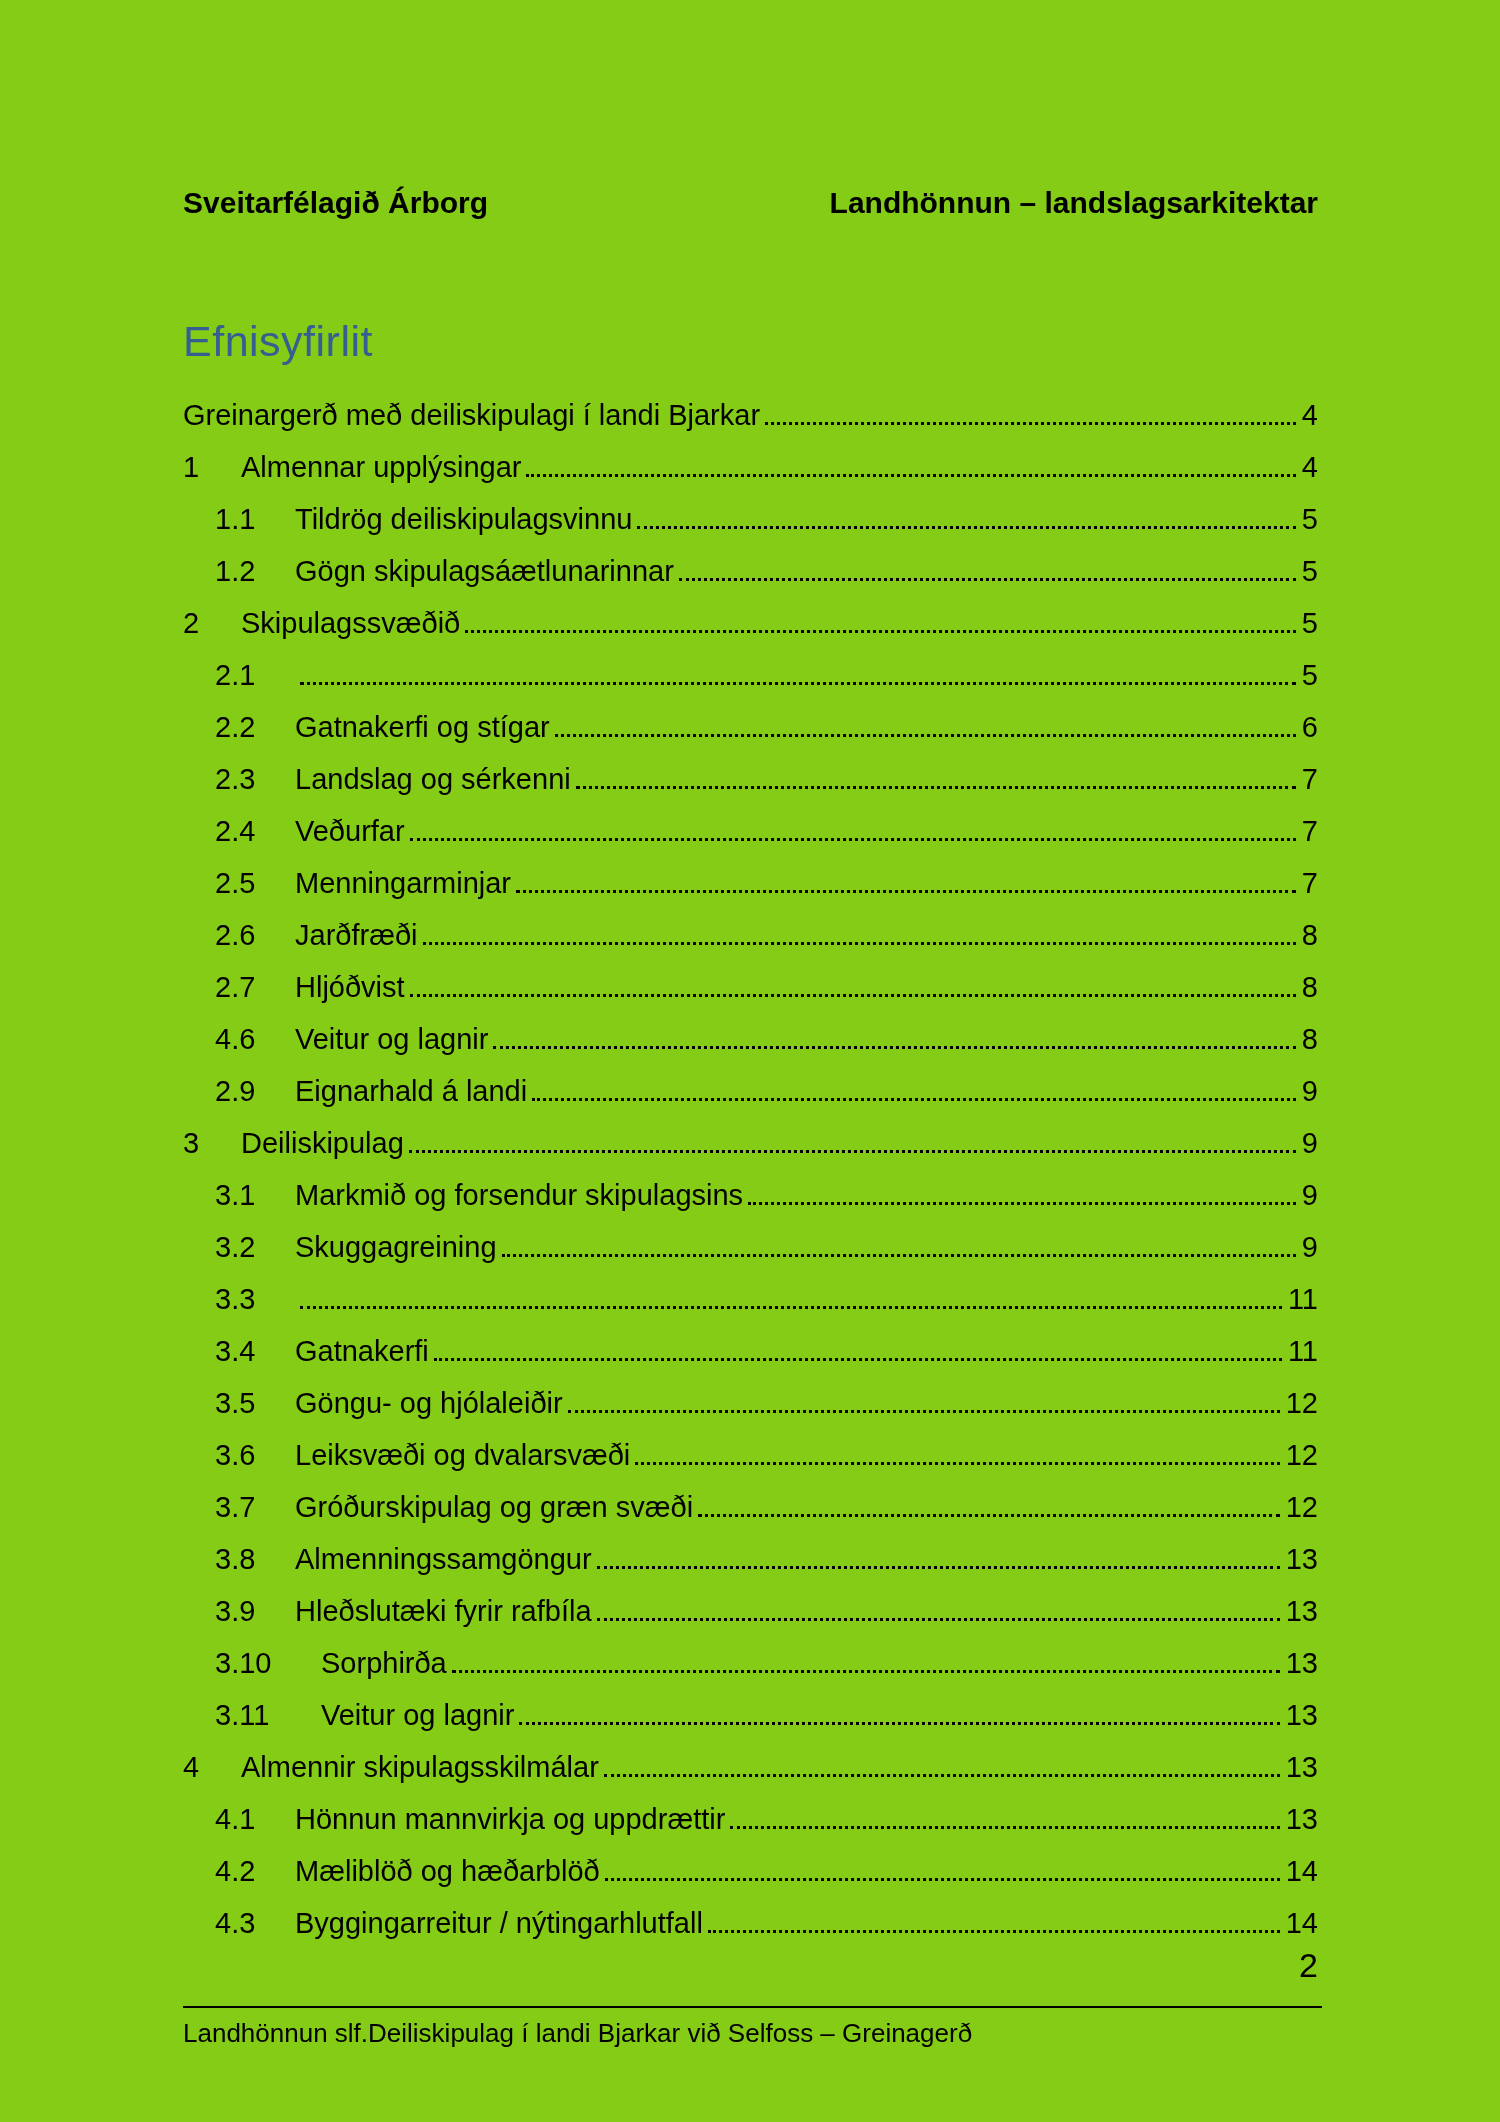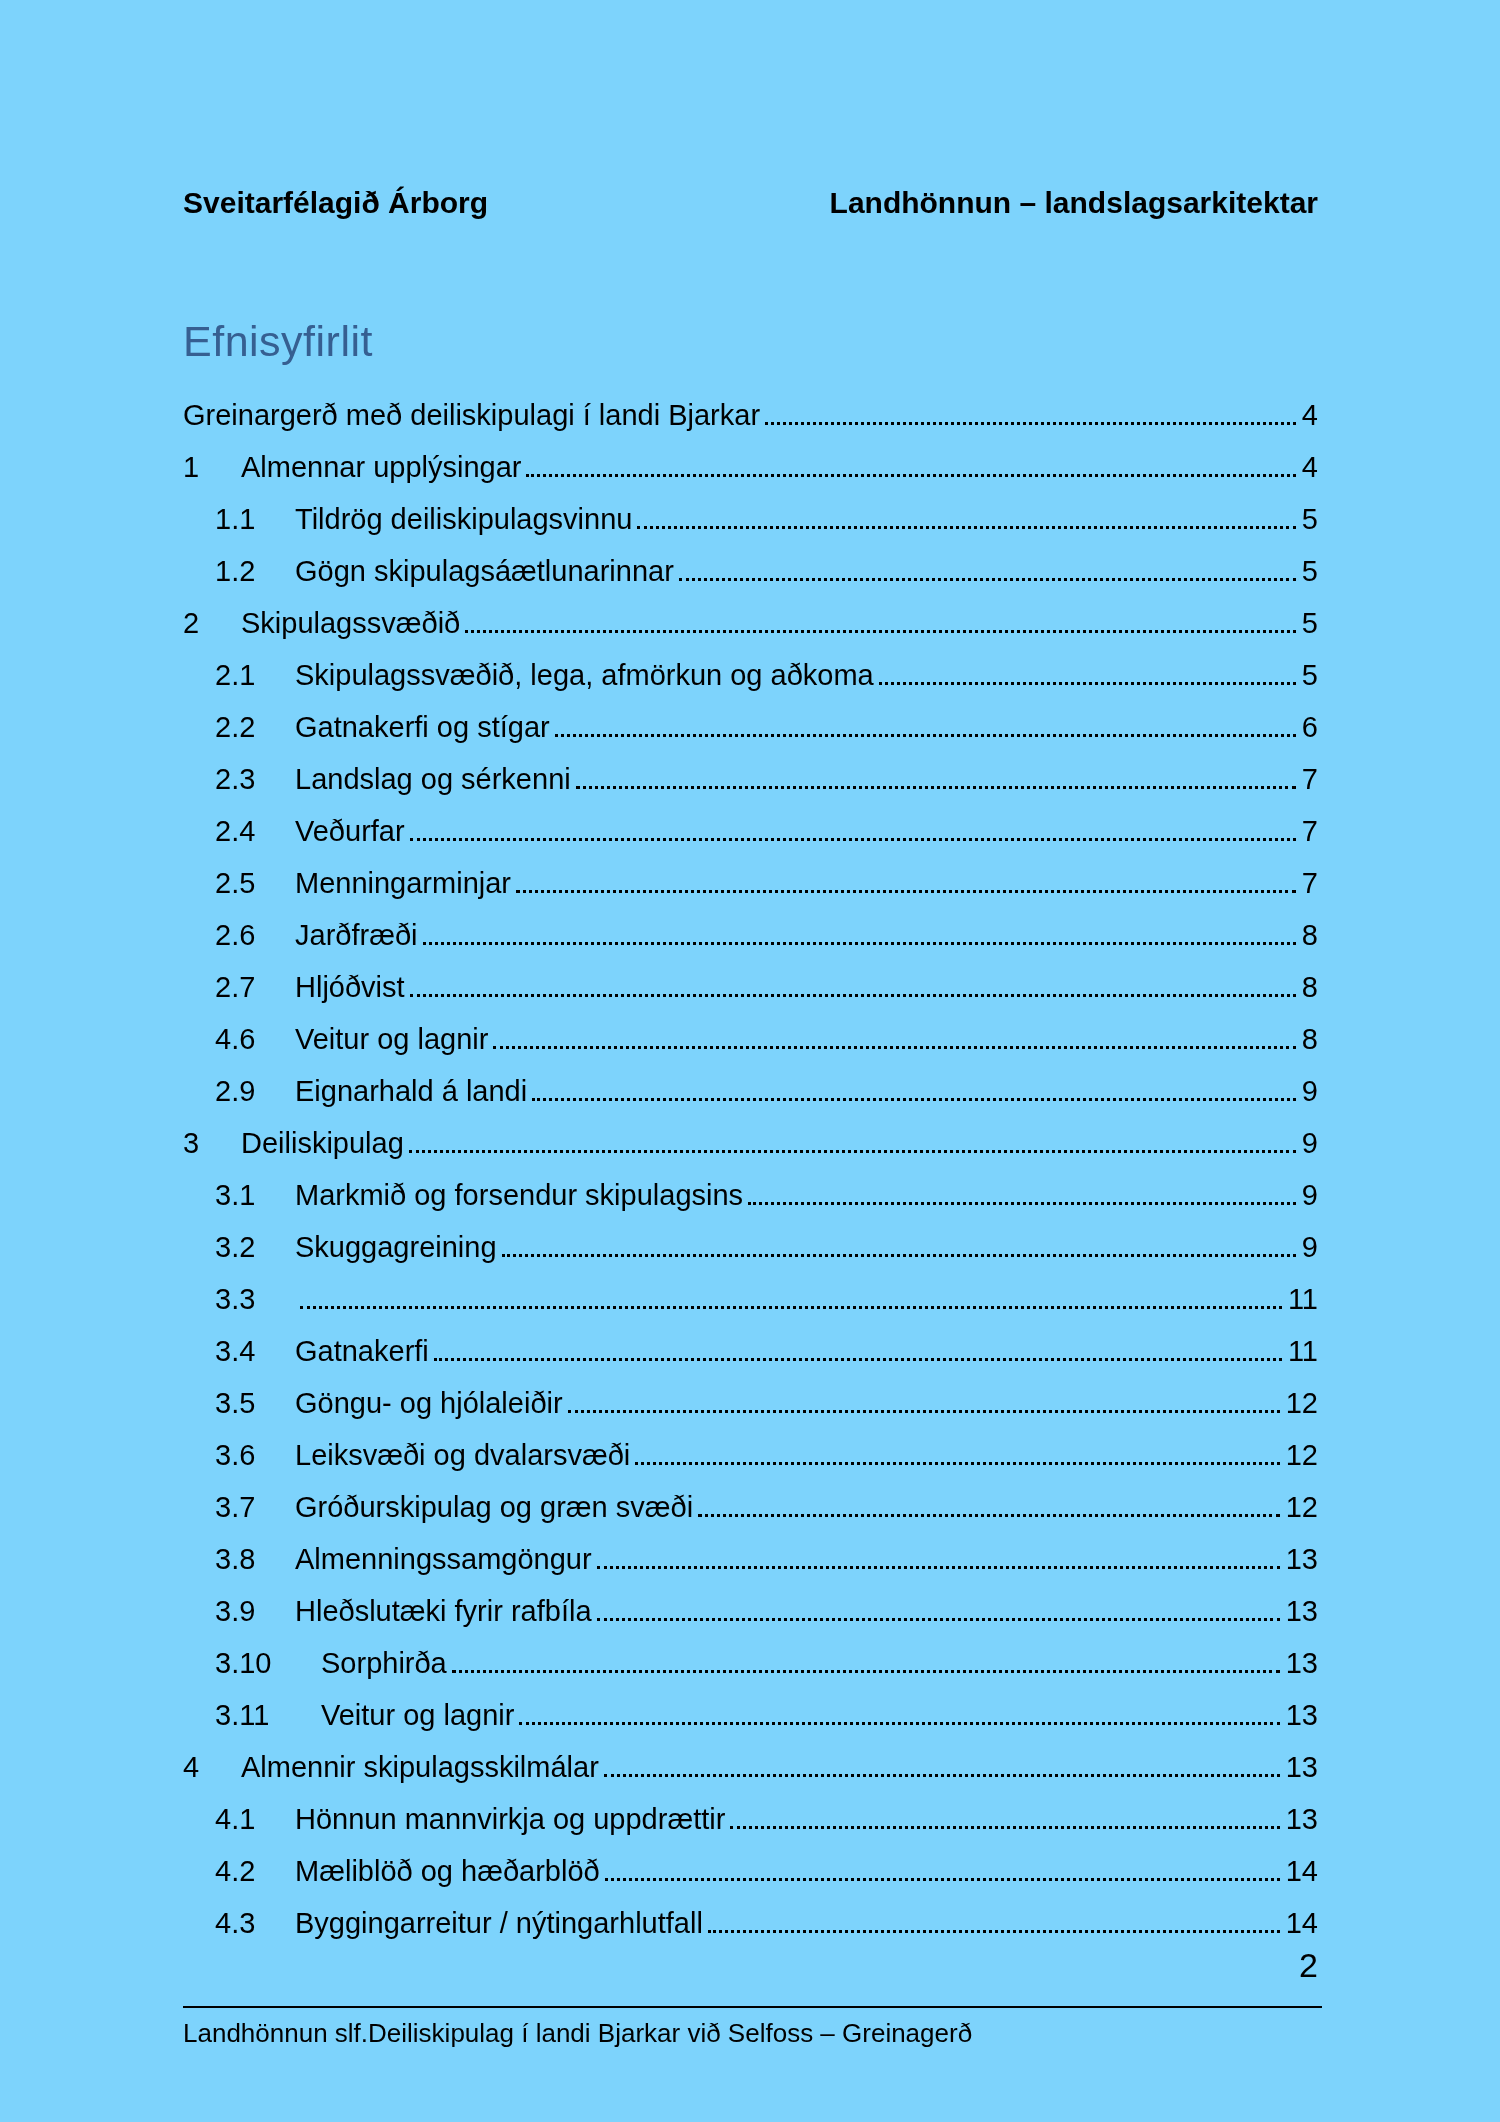--- a/index.html
+++ b/index.html
@@ -1,19 +1,19 @@
 <!DOCTYPE html>
 <html><head>
 <meta charset="utf-8">
 <style>
   html,body { margin:0; padding:0; background:#ffffff; }
   .page {
     position:relative;
     width:1500px; height:2122px;
-    background:#7dd3fc;
+    background:#84cc16;
     font-family:"Liberation Sans", sans-serif;
     color:#000;
     overflow:hidden;
   }
   .hdr {
     position:absolute; top:186px; left:183px; right:182px;
     display:flex; justify-content:space-between;
     font-size:30px; font-weight:bold; line-height:1.1;
   }
   .title {
@@ -96,21 +96,20 @@
 
   <div class="toc-row lvl1">
     <span class="num">2</span>
     <span class="label">Skipulagssvæðið</span>
     <span class="leader"></span>
     <span class="pg">5</span>
   </div>
 
   <div class="toc-row lvl2">
     <span class="num">2.1</span>
-    <span class="label">Skipulagssvæðið, lega, afmörkun og aðkoma</span>
     <span class="leader"></span>
     <span class="pg">5</span>
   </div>
 
   <div class="toc-row lvl2">
     <span class="num">2.2</span>
     <span class="label">Gatnakerfi og stígar</span>
     <span class="leader"></span>
     <span class="pg">6</span>
   </div>

